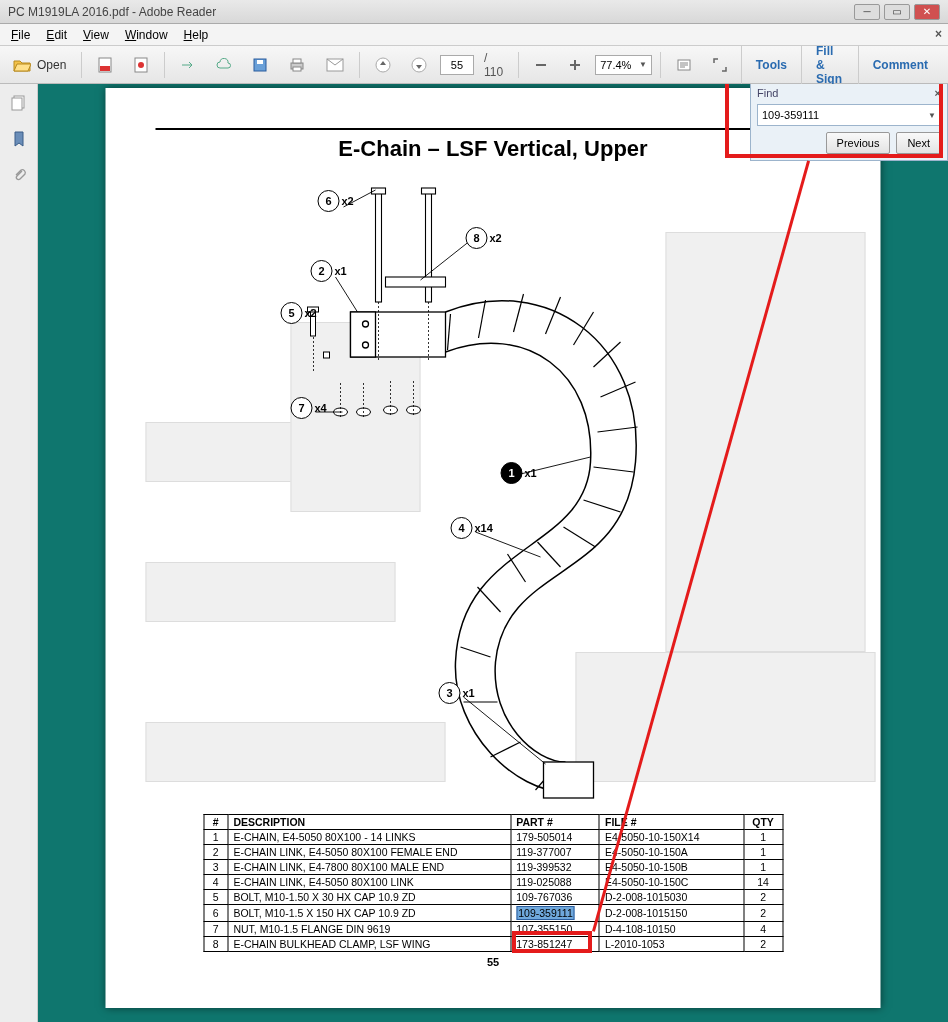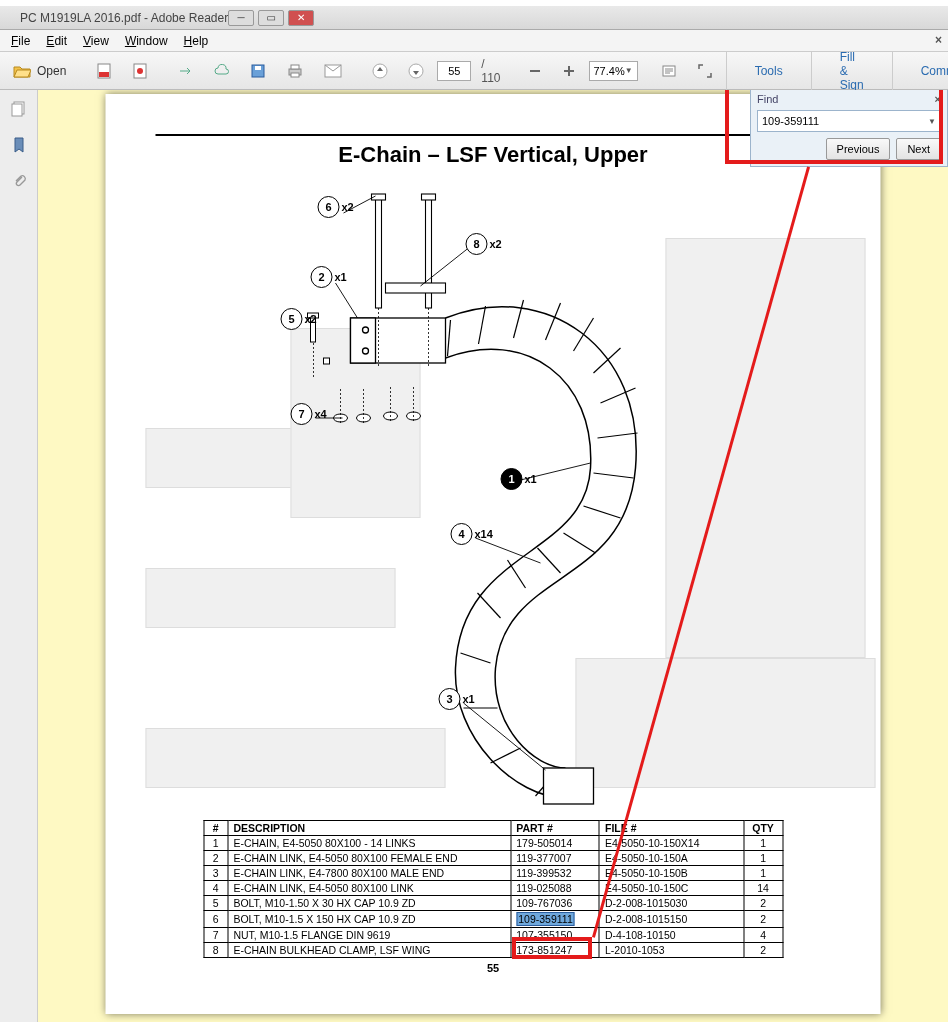--- a/index.html
+++ b/index.html
@@ -1,39 +1,39 @@
 <!DOCTYPE html>
 <html><head>
 <meta charset="utf-8">
 <style>
   * { box-sizing: border-box; }
   body { margin:0; padding:0; font-family: "Segoe UI", Tahoma, sans-serif; font-size:12px; background:#fff; width:948px; height:1022px; overflow:hidden; }
-  .titlebar { height:24px; background: linear-gradient(#e9e9e9,#d8d8d8); border-bottom:1px solid #aaa; display:flex; align-items:center; padding:0 20px; justify-content:flex-start;margin-top:6px; }
+  .titlebar { height:24px; background: linear-gradient(#e9e9e9,#d8d8d8); border-bottom:1px solid #aaa; display:flex; align-items:center; padding:0 8px; justify-content:space-between; }
   .titlebar .title { color:#444; font-size:12px; overflow:hidden; white-space:nowrap; }
   .titlebar .winbtns { display:flex; gap:4px; }
   .winbtn { width:26px; height:16px; background:#ddd; border:1px solid #999; border-radius:2px; display:flex; align-items:center; justify-content:center; font-size:10px; color:#333; }
   .winbtn.close { background:#d05050; color:#fff; }
   .menubar { height:22px; background:#f4f4f4; border-bottom:1px solid #ccc; display:flex; align-items:center; padding:0 4px; gap:2px; position:relative; }
   .menuitem { padding:2px 7px; cursor:default; }
   .menuitem u { text-decoration: underline; }
   .menu-x { position:absolute; right:6px; top:3px; font-weight:bold; color:#555; }
   .toolbar { height:38px; background: linear-gradient(#f7f7f7,#e6e6e6); border-bottom:1px solid #bbb; display:flex; align-items:center; padding:0 6px; gap:6px; }
   .tb-btn { height:26px; display:flex; align-items:center; justify-content:center; padding:0 6px; border:1px solid transparent; border-radius:3px; }
   .tb-open { gap:6px; font-weight:normal; color:#333; }
   .tb-sep { width:1px; height:26px; background:#ccc; margin:0 2px; }
   .tb-pageinput { width:34px; height:20px; text-align:center; border:1px solid #aaa; background:#fff; font-size:11px; }
   .tb-pagecount { color:#555; padding:0 4px; }
   .tb-zoom { width:64px; height:20px; border:1px solid #aaa; background:#fff; font-size:11px; padding:0 4px; display:flex; align-items:center; justify-content:space-between; }
   .tb-zoom .dd { font-size:8px; color:#555; }
   .rightlinks { margin-left:auto; display:flex; align-items:center; }
-  .rightlink { color:#2a6bb0; font-weight:normal; padding:0 28px; height:38px; display:flex; align-items:center; border-left:1px solid #ccc; }
+  .rightlink { color:#2a6bb0; font-weight:bold; padding:0 14px; height:38px; display:flex; align-items:center; border-left:1px solid #ccc; }
   .workspace { position:relative; display:flex; height:938px; }
   .sidebar { width:38px; background:#ededed; border-right:1px solid #ccc; display:flex; flex-direction:column; align-items:center; padding-top:8px; gap:14px; }
   .sideicon { width:22px; height:22px; display:flex; align-items:center; justify-content:center; color:#888; }
-  .docarea { flex:1; background:#fef9c3; position:relative; overflow:hidden; }
+  .docarea { flex:1; background:#0f766e; position:relative; overflow:hidden; }
   .page { width:775px; height:920px; background:#fff; position:absolute; left:50%; transform:translateX(-50%); top:4px; box-shadow:0 0 8px rgba(0,0,0,.5); }
   .page-inner { padding:40px 30px 10px; position:relative; height:100%; }
   .doc-title { font-family: Arial, sans-serif; font-weight:bold; font-size:22px; text-align:center; border-top:2px solid #000; padding-top:6px; margin:0 20px; }
   .diagram-area { height:640px; position:relative; margin:0 10px; }
   .bg-shape { position:absolute; background:#f0f0f0; border:1px solid #ddd; }
   .callout { position:absolute; display:flex; align-items:center; font-family:Arial; font-size:11px; }
   .bubble { width:22px; height:22px; border-radius:50%; border:1.5px solid #000; display:flex; align-items:center; justify-content:center; background:#fff; font-weight:bold; font-size:11px; }
   .bubble.dark { background:#000; color:#fff; border-color:#000; }
   .qty { margin-left:2px; font-weight:bold; }
   .chain { position:absolute; }

